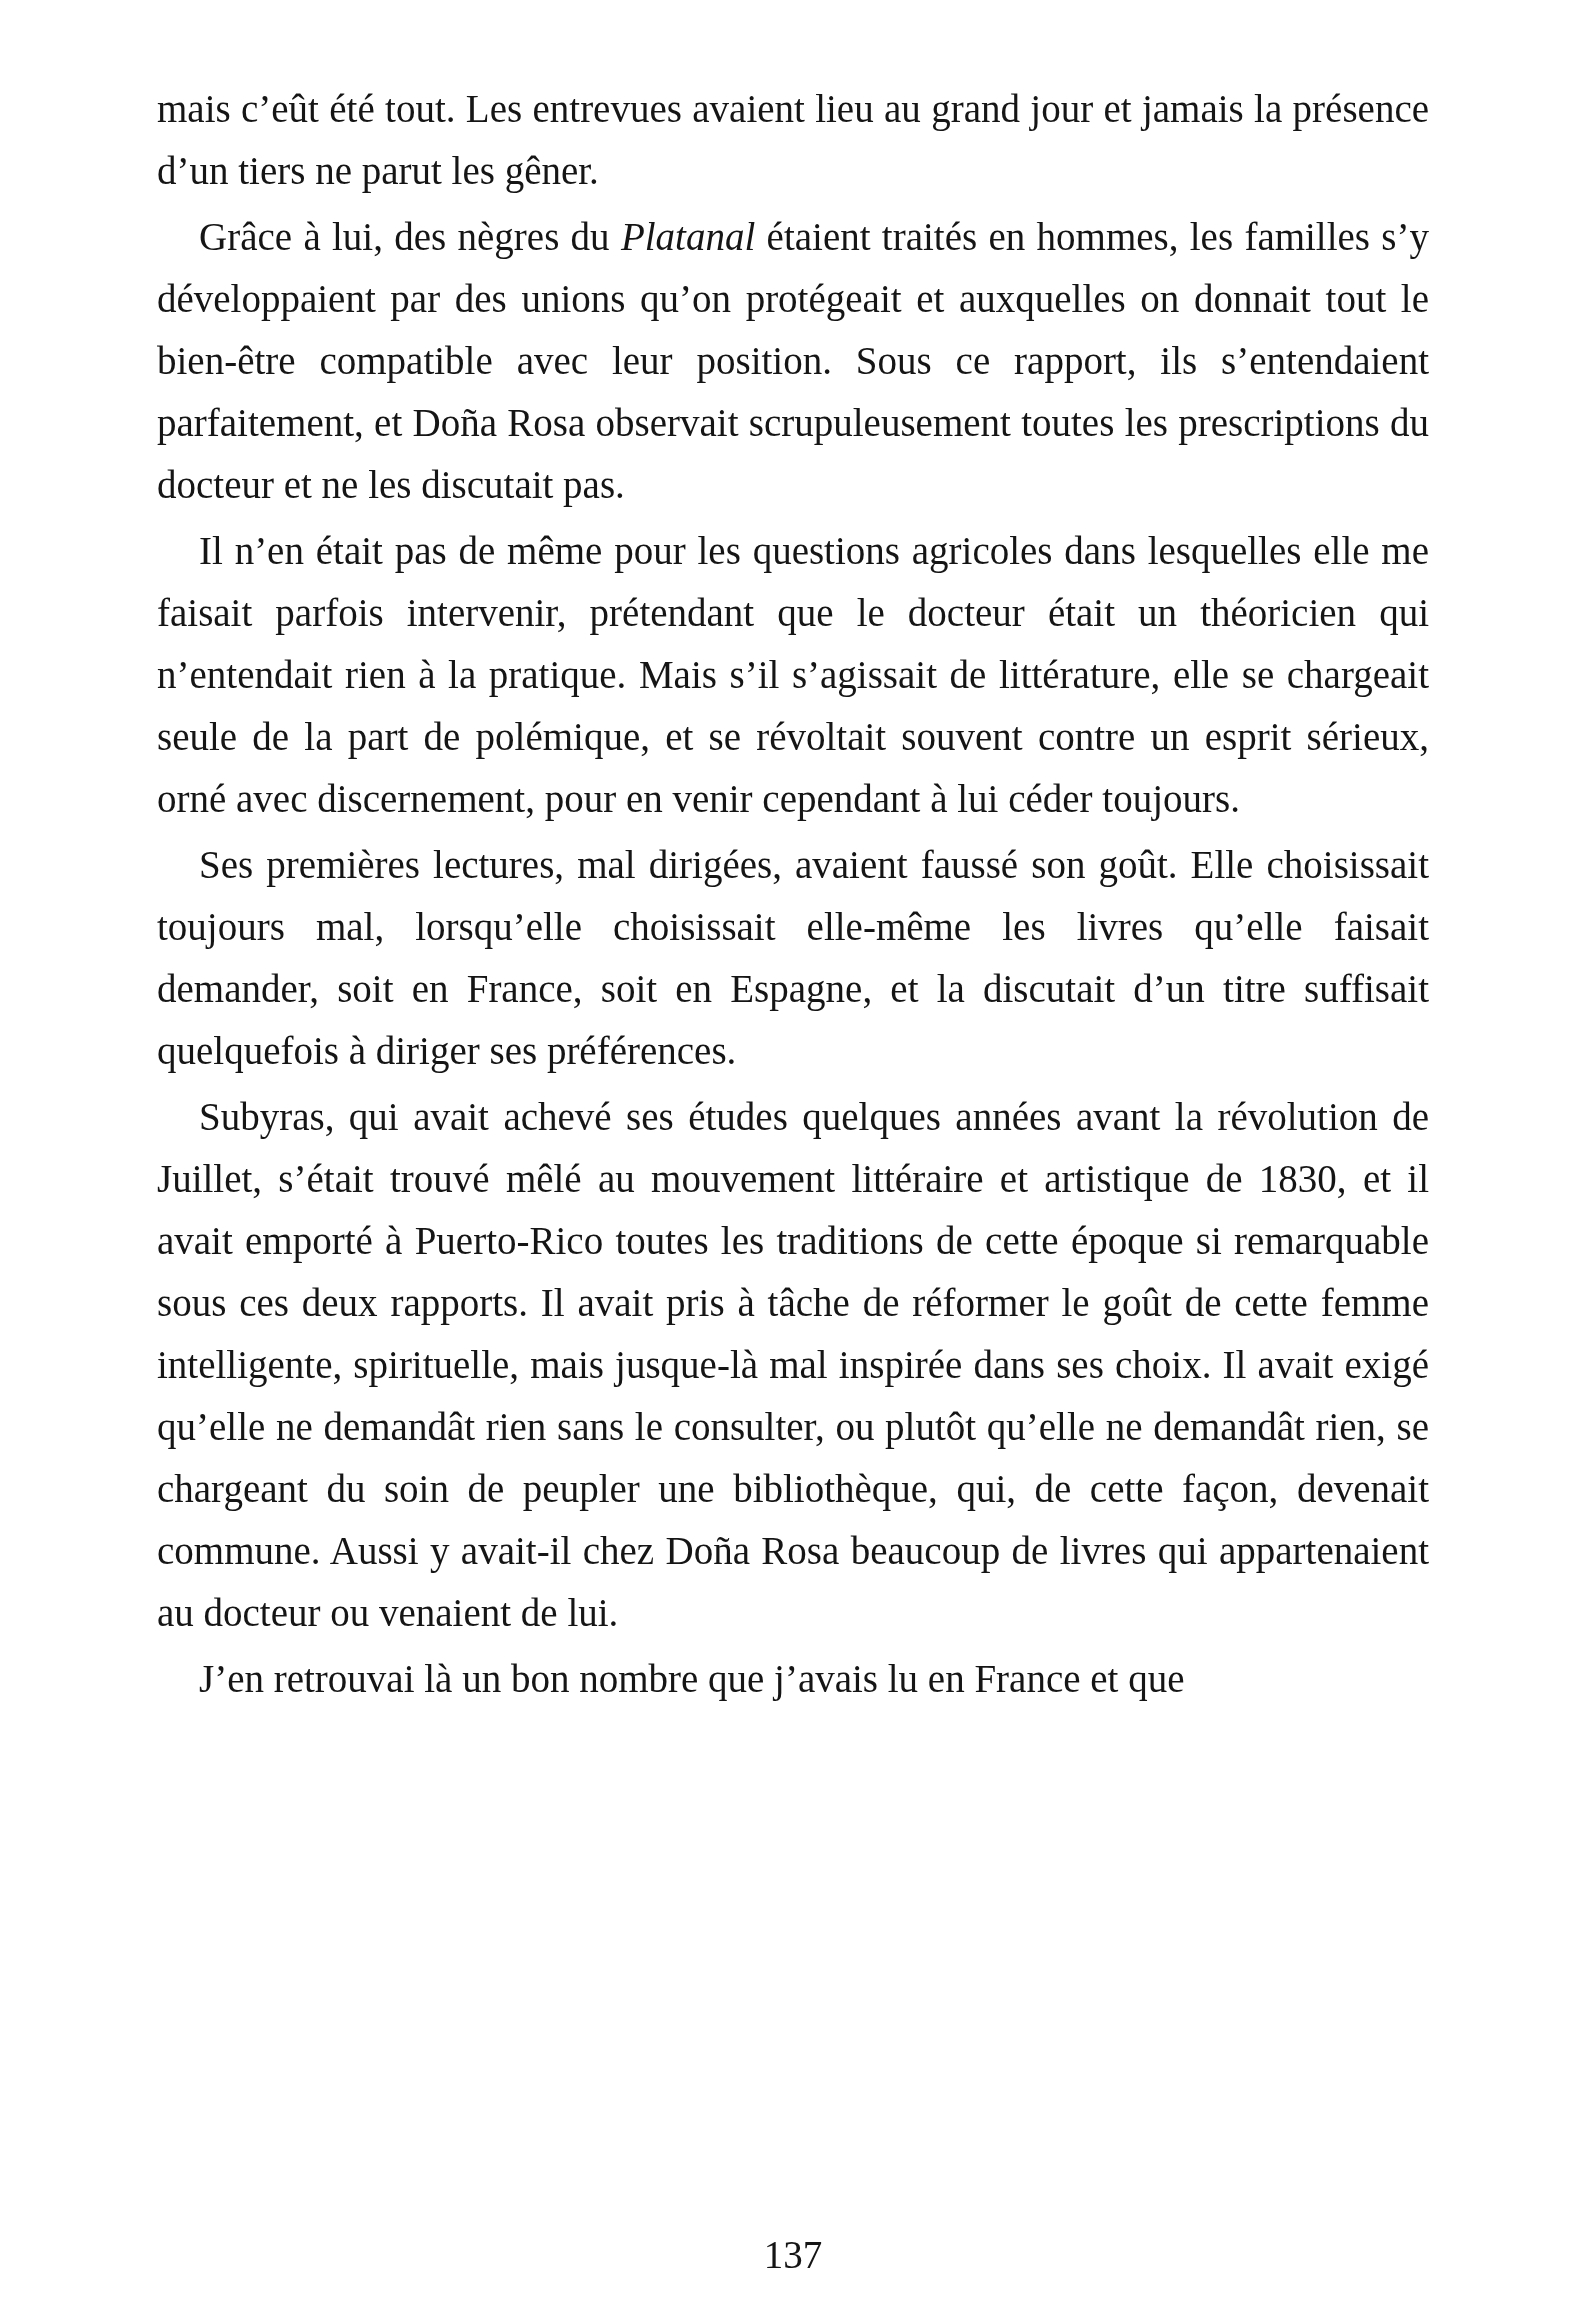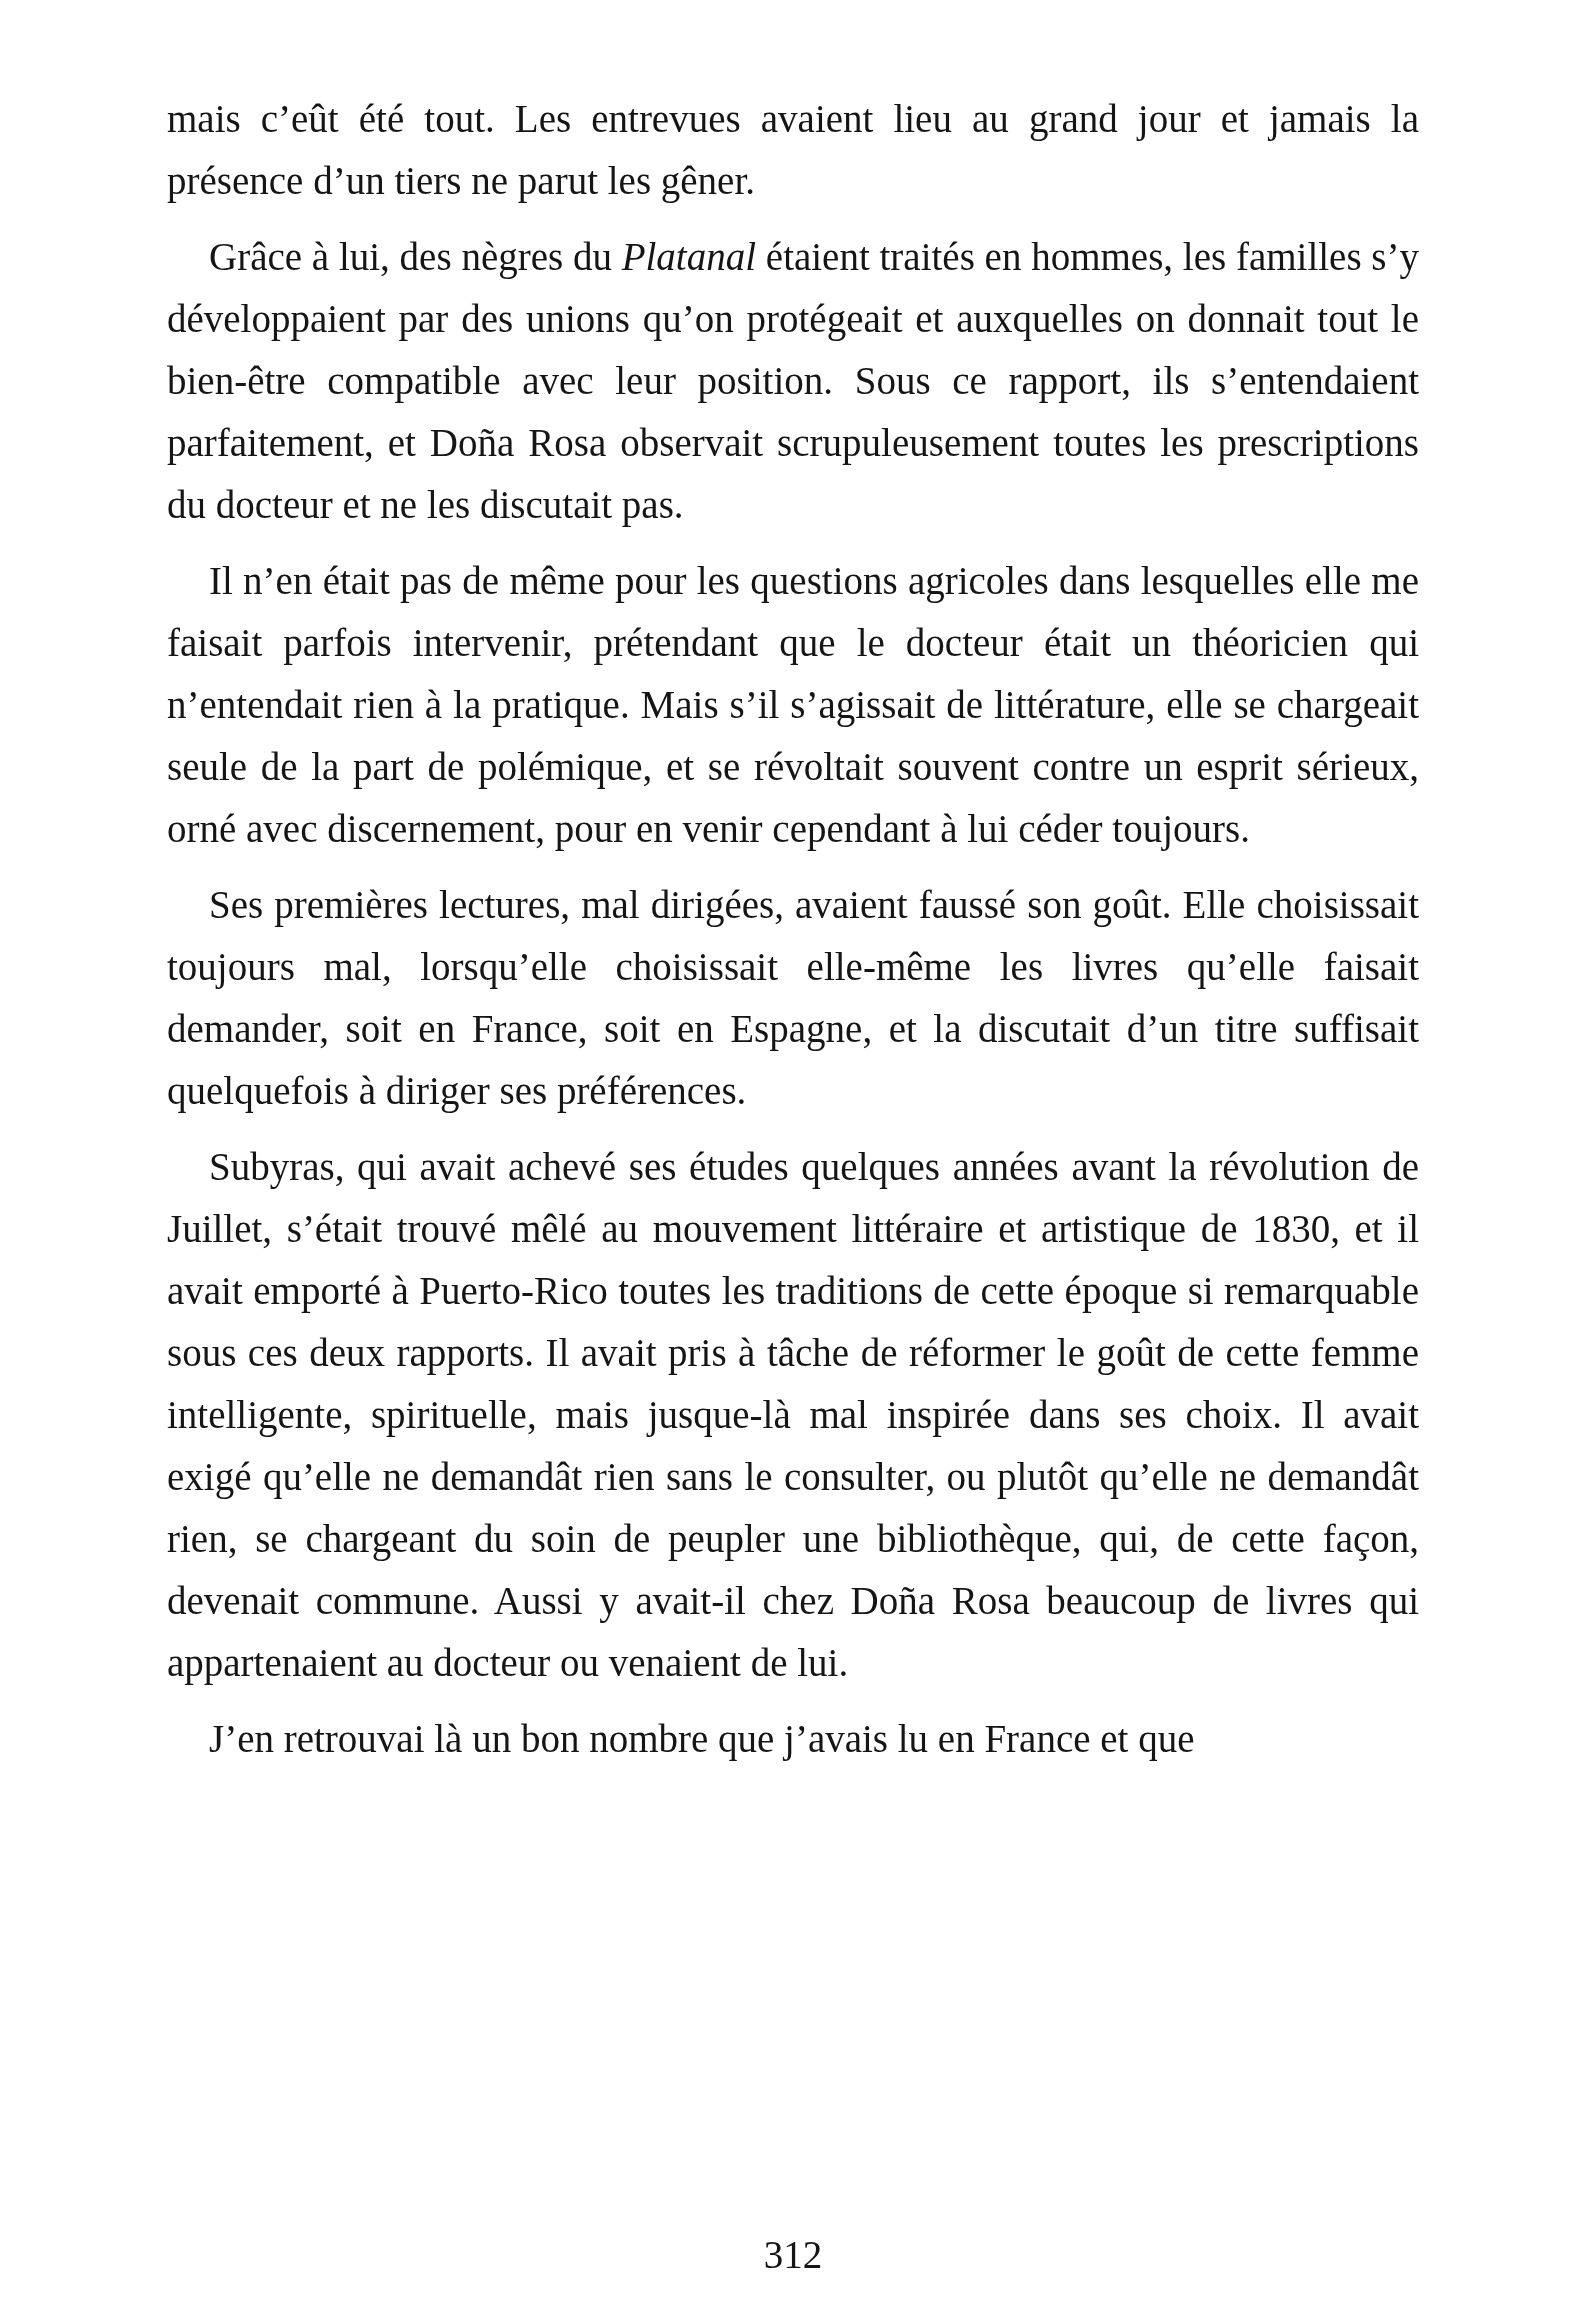--- a/index.html
+++ b/index.html
@@ -19,21 +19,21 @@
     overflow: hidden;
   }
   .text-block {
     font-size: 39px;
     line-height: 62px;
     text-align: justify;
     hyphens: auto;
     -webkit-hyphens: auto;
   }
   .text-block p {
-    margin: 14px;
+    margin: 4px;
     padding: 0;
   }
   .text-block p.indent {
     text-indent: 42px;
   }
   .text-block em {
   }
   .page-number {
     position: absolute;
     left: 0;
@@ -50,15 +50,15 @@
 
 <div class="page">
   <main class="text-block" id="text-block">
       <p class=""><span>mais c’eût été tout. Les entrevues avaient lieu au grand jour et jamais la présence d’un tiers ne parut les gêner.</span></p>
       <p class="indent"><span>Grâce à lui, des nègres du </span><em>Platanal</em><span> étaient traités en hommes, les familles s’y développaient par des unions qu’on protégeait et auxquelles on donnait tout le bien-être compatible avec leur position. Sous ce rapport, ils s’entendaient parfaitement, et Doña Rosa observait scrupuleusement toutes les prescriptions du docteur et ne les discutait pas.</span></p>
       <p class="indent"><span>Il n’en était pas de même pour les questions agricoles dans lesquelles elle me faisait parfois intervenir, prétendant que le docteur était un théoricien qui n’entendait rien à la pratique. Mais s’il s’agissait de littérature, elle se chargeait seule de la part de polémique, et se révoltait souvent contre un esprit sérieux, orné avec discernement, pour en venir cependant à lui céder toujours.</span></p>
       <p class="indent"><span>Ses premières lectures, mal dirigées, avaient faussé son goût. Elle choisissait toujours mal, lorsqu’elle choisissait elle-même les livres qu’elle faisait demander, soit en France, soit en Espagne, et la discutait d’un titre suffisait quelquefois à diriger ses préférences.</span></p>
       <p class="indent"><span>Subyras, qui avait achevé ses études quelques années avant la révolution de Juillet, s’était trouvé mêlé au mouvement littéraire et artistique de 1830, et il avait emporté à Puerto-Rico toutes les traditions de cette époque si remarquable sous ces deux rapports. Il avait pris à tâche de réformer le goût de cette femme intelligente, spirituelle, mais jusque-là mal inspirée dans ses choix. Il avait exigé qu’elle ne demandât rien sans le consulter, ou plutôt qu’elle ne demandât rien, se chargeant du soin de peupler une bibliothèque, qui, de cette façon, devenait commune. Aussi y avait-il chez Doña Rosa beaucoup de livres qui appartenaient au docteur ou venaient de lui.</span></p>
       <p class="indent"><span>J’en retrouvai là un bon nombre que j’avais lu en France et que</span></p>
     </main>
-  <footer class="page-number">312</footer>
+  <footer class="page-number">137</footer>
 </div>
 
 
 </body></html>

